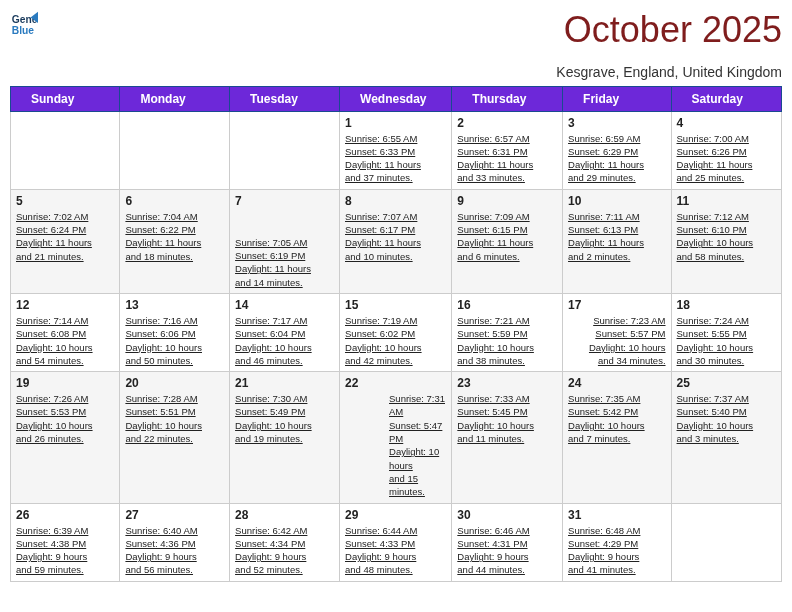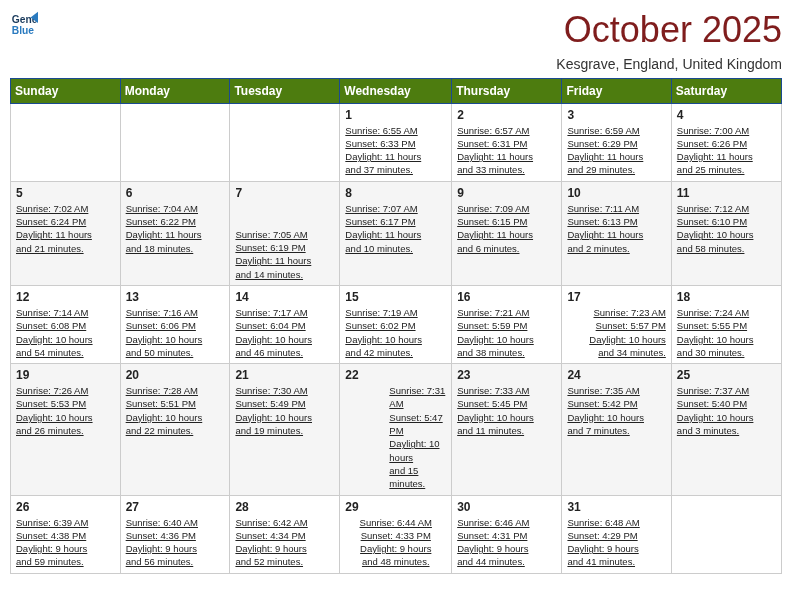--- a/index.html
+++ b/index.html
@@ -30,33 +30,33 @@
     }
     .month-title {
       font-size: 36px;
       font-weight: normal;
       color: #7f1d1d;
       line-height: 1.1;
     }
     .location {
       font-size: 14px;
       color: #333;
-      margin-top: 6px;
+      margin-top: 14px;
     }
     .calendar {
       width: 100%;
       border-collapse: collapse;
       border: 1px solid #ccc;
     }
     .calendar th {
-      background: #4d7c0f;
+      background: #6d28d9;
       color: #fff;
       font-size: 12px;
       font-weight: bold;
-      padding: 5px 4px;
+      padding: 5px 20px;
       text-align: left;
       border: 1px solid #1a4a90;
     }
     .calendar td {
       vertical-align: top;
       border: 1px solid #ccc;
       padding: 4px 5px;
       width: 113px;
       min-height: 80px;
       font-size: 10px;
@@ -314,21 +314,21 @@
         </td>
         <td>
           <div class="day-number">28</div>
           <div class="day-info" style="white-space: pre-line;">Sunrise: 6:42 AM
 Sunset: 4:34 PM
 Daylight: 9 hours
 and 52 minutes.</div>
         </td>
         <td>
           <div class="day-number">29</div>
-          <div class="day-info" style="white-space: pre-line; text-align: center;">Sunrise: 6:44 AM
+          <div class="day-info" style="white-space: pre-line;">Sunrise: 6:44 AM
 Sunset: 4:33 PM
 Daylight: 9 hours
 and 48 minutes.</div>
         </td>
         <td>
           <div class="day-number">30</div>
           <div class="day-info" style="white-space: pre-line;">Sunrise: 6:46 AM
 Sunset: 4:31 PM
 Daylight: 9 hours
 and 44 minutes.</div>

